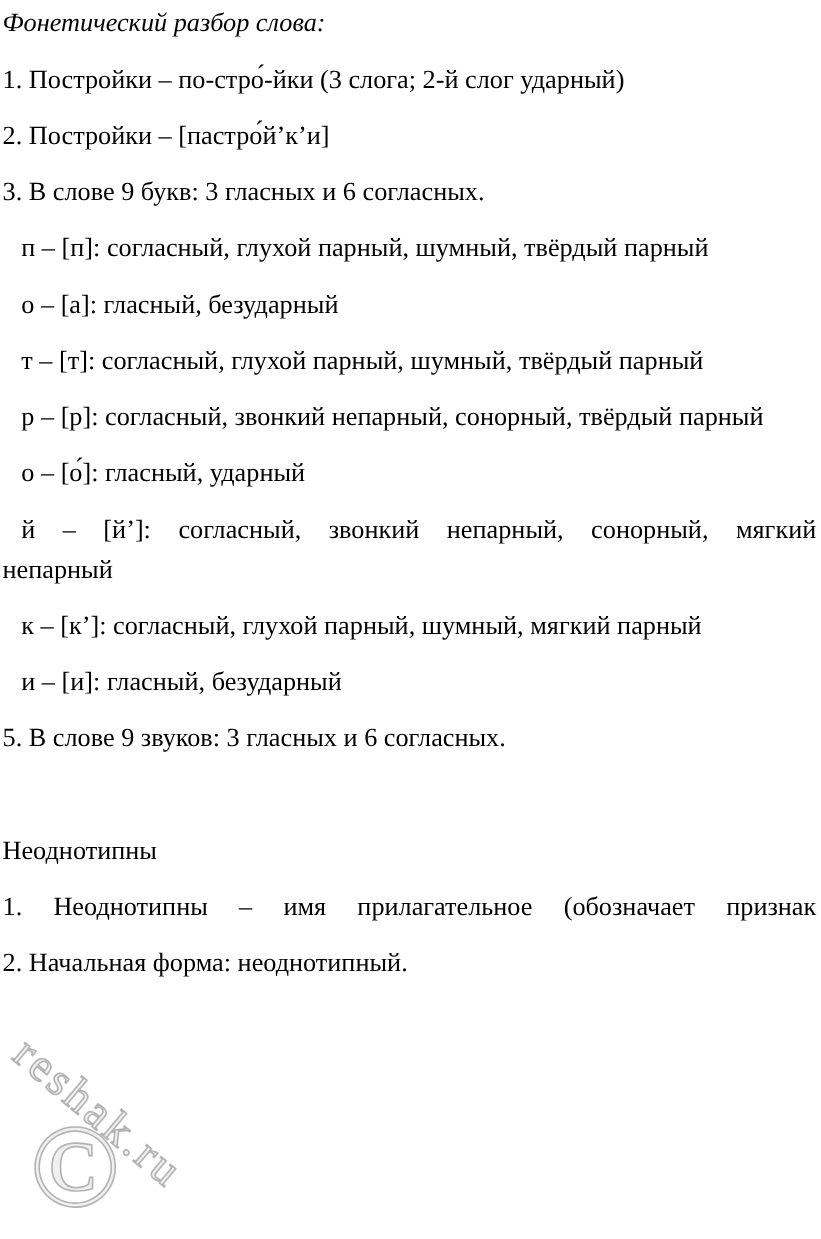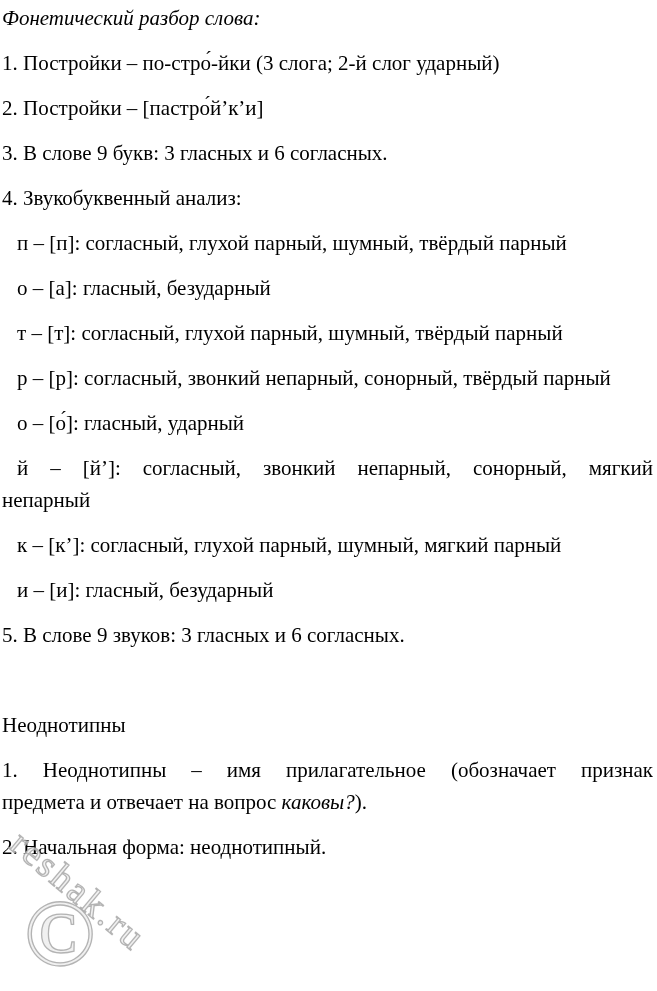--- a/index.html
+++ b/index.html
@@ -85,21 +85,20 @@
 <div class="page">
 
   <div class="para hdr-row">
     <span class="italic">Фонетический разбор слова:</span>
   </div>
 
 
   <div class="para oneline">1. Постройки – по-стро́-йки (3 слога; 2-й слог ударный)</div>
   <div class="para oneline">2. Постройки – [пастро́й’к’и]</div>
   <div class="para oneline">3. В слове 9 букв: 3 гласных и 6 согласных.</div>
-  <div class="para oneline">4. Звукобуквенный анализ:</div>
 
   <div class="para oneline sound">п – [п]: согласный, глухой парный, шумный, твёрдый парный</div>
   <div class="para oneline sound">о – [а]: гласный, безударный</div>
   <div class="para oneline sound">т – [т]: согласный, глухой парный, шумный, твёрдый парный</div>
   <div class="para oneline sound">р – [р]: согласный, звонкий непарный, сонорный, твёрдый парный</div>
   <div class="para oneline sound">о – [о́]: гласный, ударный</div>
 
   <div class="para">
     <div class="sound stretch">й – [й’]: согласный, звонкий непарный, сонорный, мягкий</div>
     <div class="plain-line">непарный</div>
@@ -110,21 +109,20 @@
 
   <div class="para oneline">5. В слове 9 звуков: 3 гласных и 6 согласных.</div>
 
   <div class="spacer"></div>
 
 
   <div class="para oneline">Неоднотипны</div>
 
   <div class="para">
     <div class="stretch">1. Неоднотипны – имя прилагательное (обозначает признак</div>
-    <div class="plain-line"><span>предмета и отвечает на вопрос </span><span class="italic">каковы?</span><span>).</span></div>
   </div>
 
   <div class="para oneline">2. Начальная форма: неоднотипный.</div>
 
 </div>
 
 <div class="wm wm-text">reshak.ru</div>
 <div class="wm wm-symbol">©</div>
 
 </body></html>

